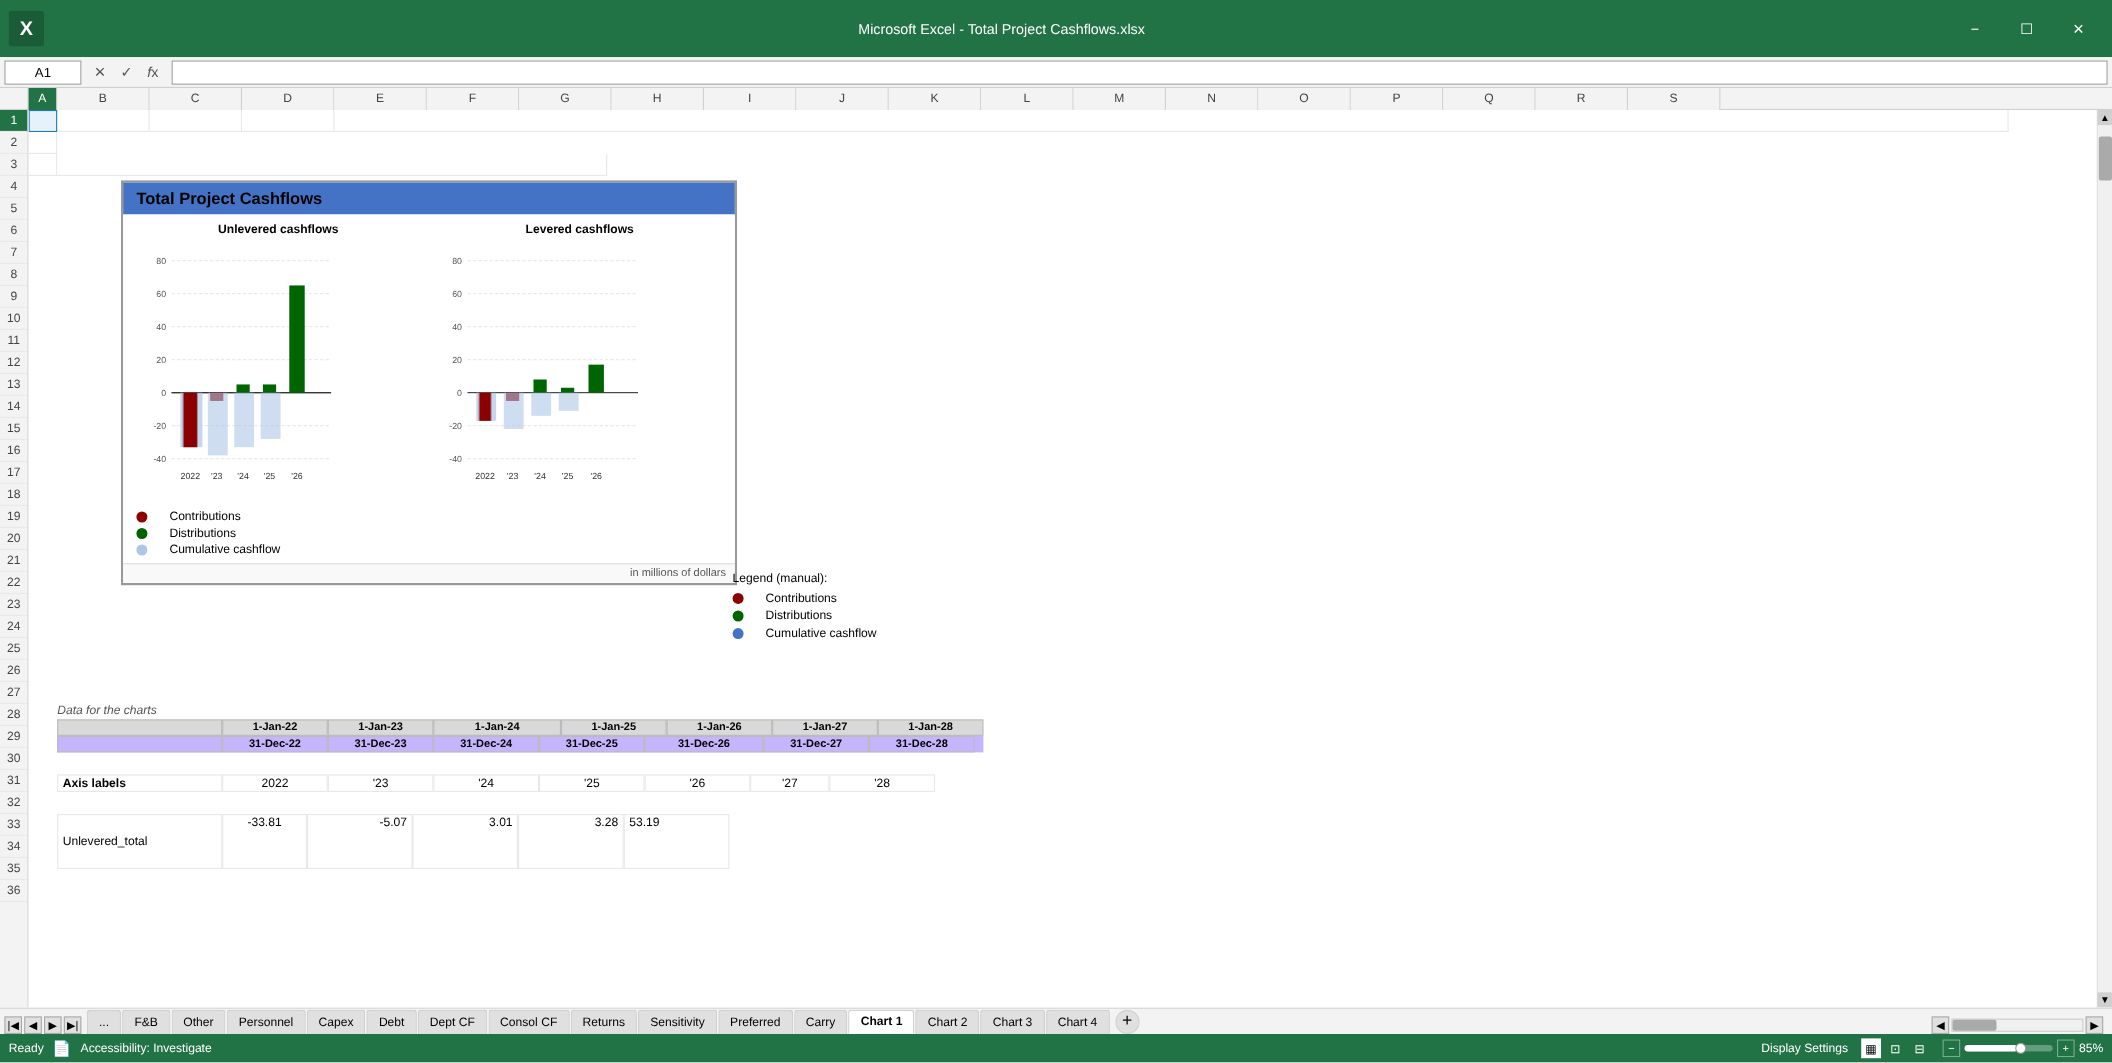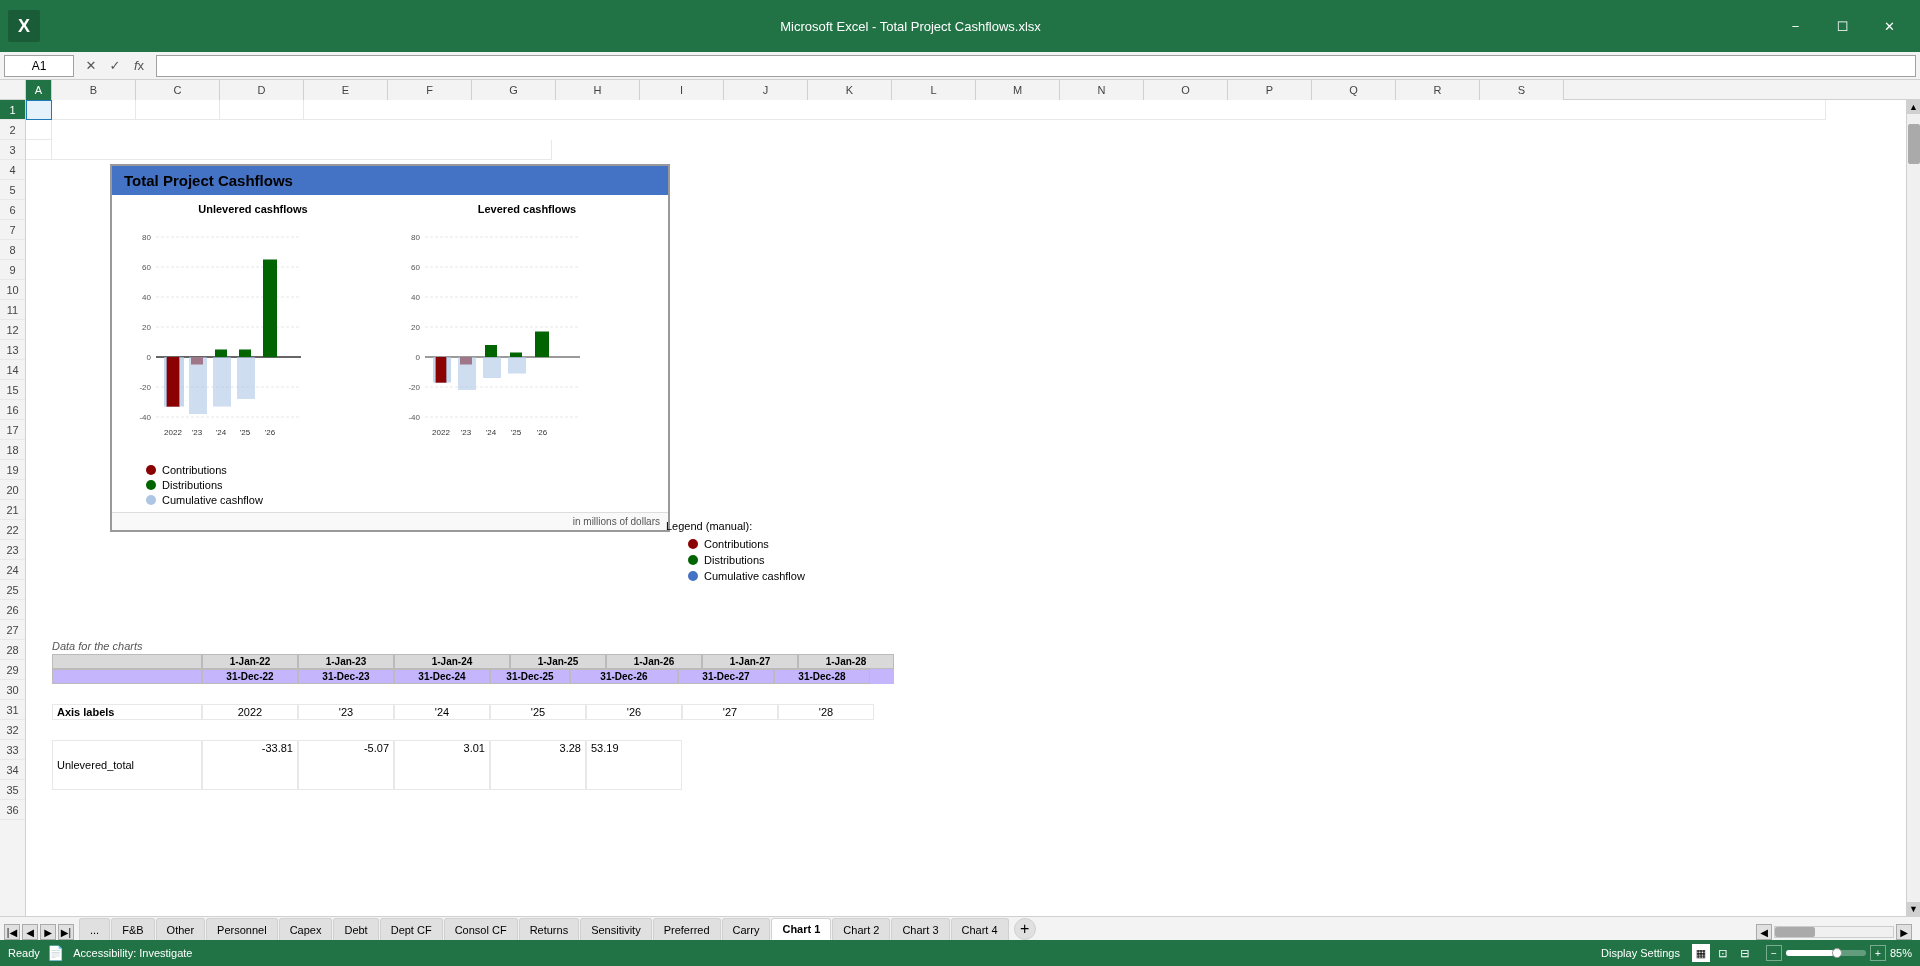--- a/index.html
+++ b/index.html
@@ -88,21 +88,21 @@
       cursor: pointer;
     }
     .row-num.selected { background: #217346; color: white; }
 
     #grid-content {
       flex: 1;
       overflow: auto;
       position: relative;
       background: white;
     }
-    .legend-item { display: flex; align-items: center; gap: 6px; font-size: 11px; margin-left: 22px; }
+    .legend-item { display: flex; align-items: center; gap: 20px; font-size: 11px; }
     .legend-dot { width: 10px; height: 10px; border-radius: 50%; }
 
     
     .grid-row { display: flex; }
     .cell {
       height: 20px;
       border-right: 1px solid #e8e8e8;
       border-bottom: 1px solid #e8e8e8;
       padding: 0 3px;
       font-size: 11px;
@@ -435,44 +435,44 @@
             <div style="width:96px;border:1px solid #bbb;padding:1px 4px;text-align:center;font-weight:bold;">1-Jan-26</div>
             <div style="width:96px;border:1px solid #bbb;padding:1px 4px;text-align:center;font-weight:bold;">1-Jan-27</div>
             <div style="width:96px;border:1px solid #bbb;padding:1px 4px;text-align:center;font-weight:bold;">1-Jan-28</div>
           </div>
 
           <div style="display:flex;background:#c4b5fd;font-size:10px;">
             <div style="width:150px;border:1px solid #bbb;padding:1px 4px;"></div>
             <div style="width:96px;border:1px solid #bbb;padding:1px 4px;text-align:center;font-weight:bold;">31-Dec-22</div>
             <div style="width:96px;border:1px solid #bbb;padding:1px 4px;text-align:center;font-weight:bold;">31-Dec-23</div>
             <div style="width:96px;border:1px solid #bbb;padding:1px 4px;text-align:center;font-weight:bold;">31-Dec-24</div>
-            <div style="width:80px;border:1px solid #bbb;padding:1px 4px;text-align:center;font-weight:bold;">31-Dec-25</div>
+            <div style="width:96px;border:1px solid #bbb;padding:1px 4px;text-align:center;font-weight:bold;">31-Dec-25</div>
             <div style="width:108px;border:1px solid #bbb;padding:1px 4px;text-align:center;font-weight:bold;">31-Dec-26</div>
             <div style="width:96px;border:1px solid #bbb;padding:1px 4px;text-align:center;font-weight:bold;">31-Dec-27</div>
             <div style="width:96px;border:1px solid #bbb;padding:1px 4px;text-align:center;font-weight:bold;">31-Dec-28</div>
           </div>
 
           <div style="height:20px;"></div>
 
           <div style="display:flex;font-size:11px;">
             <div style="width:150px;border:1px solid #e8e8e8;padding:1px 4px;font-weight:bold;">Axis labels</div>
             <div style="width:96px;border:1px solid #e8e8e8;padding:1px 4px;text-align:center;">2022</div>
             <div style="width:96px;border:1px solid #e8e8e8;padding:1px 4px;text-align:center;">'23</div>
             <div style="width:96px;border:1px solid #e8e8e8;padding:1px 4px;text-align:center;">'24</div>
             <div style="width:96px;border:1px solid #e8e8e8;padding:1px 4px;text-align:center;">'25</div>
             <div style="width:96px;border:1px solid #e8e8e8;padding:1px 4px;text-align:center;">'26</div>
-            <div style="width:96px;border:1px solid #e8e8e8;padding:1px 4px;text-align:center;">'27</div>
+            <div style="width:72px;border:1px solid #e8e8e8;padding:1px 4px;text-align:center;">'27</div>
             <div style="width:96px;border:1px solid #e8e8e8;padding:1px 4px;text-align:center;">'28</div>
           </div>
 
           <div style="height:20px;"></div>
 
           <div style="display:flex;font-size:11px;">
             <div style="width:150px;border:1px solid #e8e8e8;padding:18px 4px;">Unlevered_total</div>
-            <div style="width:96px;border:1px solid #e8e8e8;padding:1px 4px;text-align:right;">-33.81</div>
+            <div style="width:77px;border:1px solid #e8e8e8;padding:1px 4px;text-align:center;">-33.81</div>
             <div style="width:96px;border:1px solid #e8e8e8;padding:1px 4px;text-align:right;">-5.07</div>
             <div style="width:96px;border:1px solid #e8e8e8;padding:1px 4px;text-align:right;">3.01</div>
             <div style="width:96px;border:1px solid #e8e8e8;padding:1px 4px;text-align:right;">3.28</div>
             <div style="width:96px;border:1px solid #e8e8e8;padding:1px 4px;">53.19</div>
           </div>
         </div>
 
       </div>
     </div>
 

